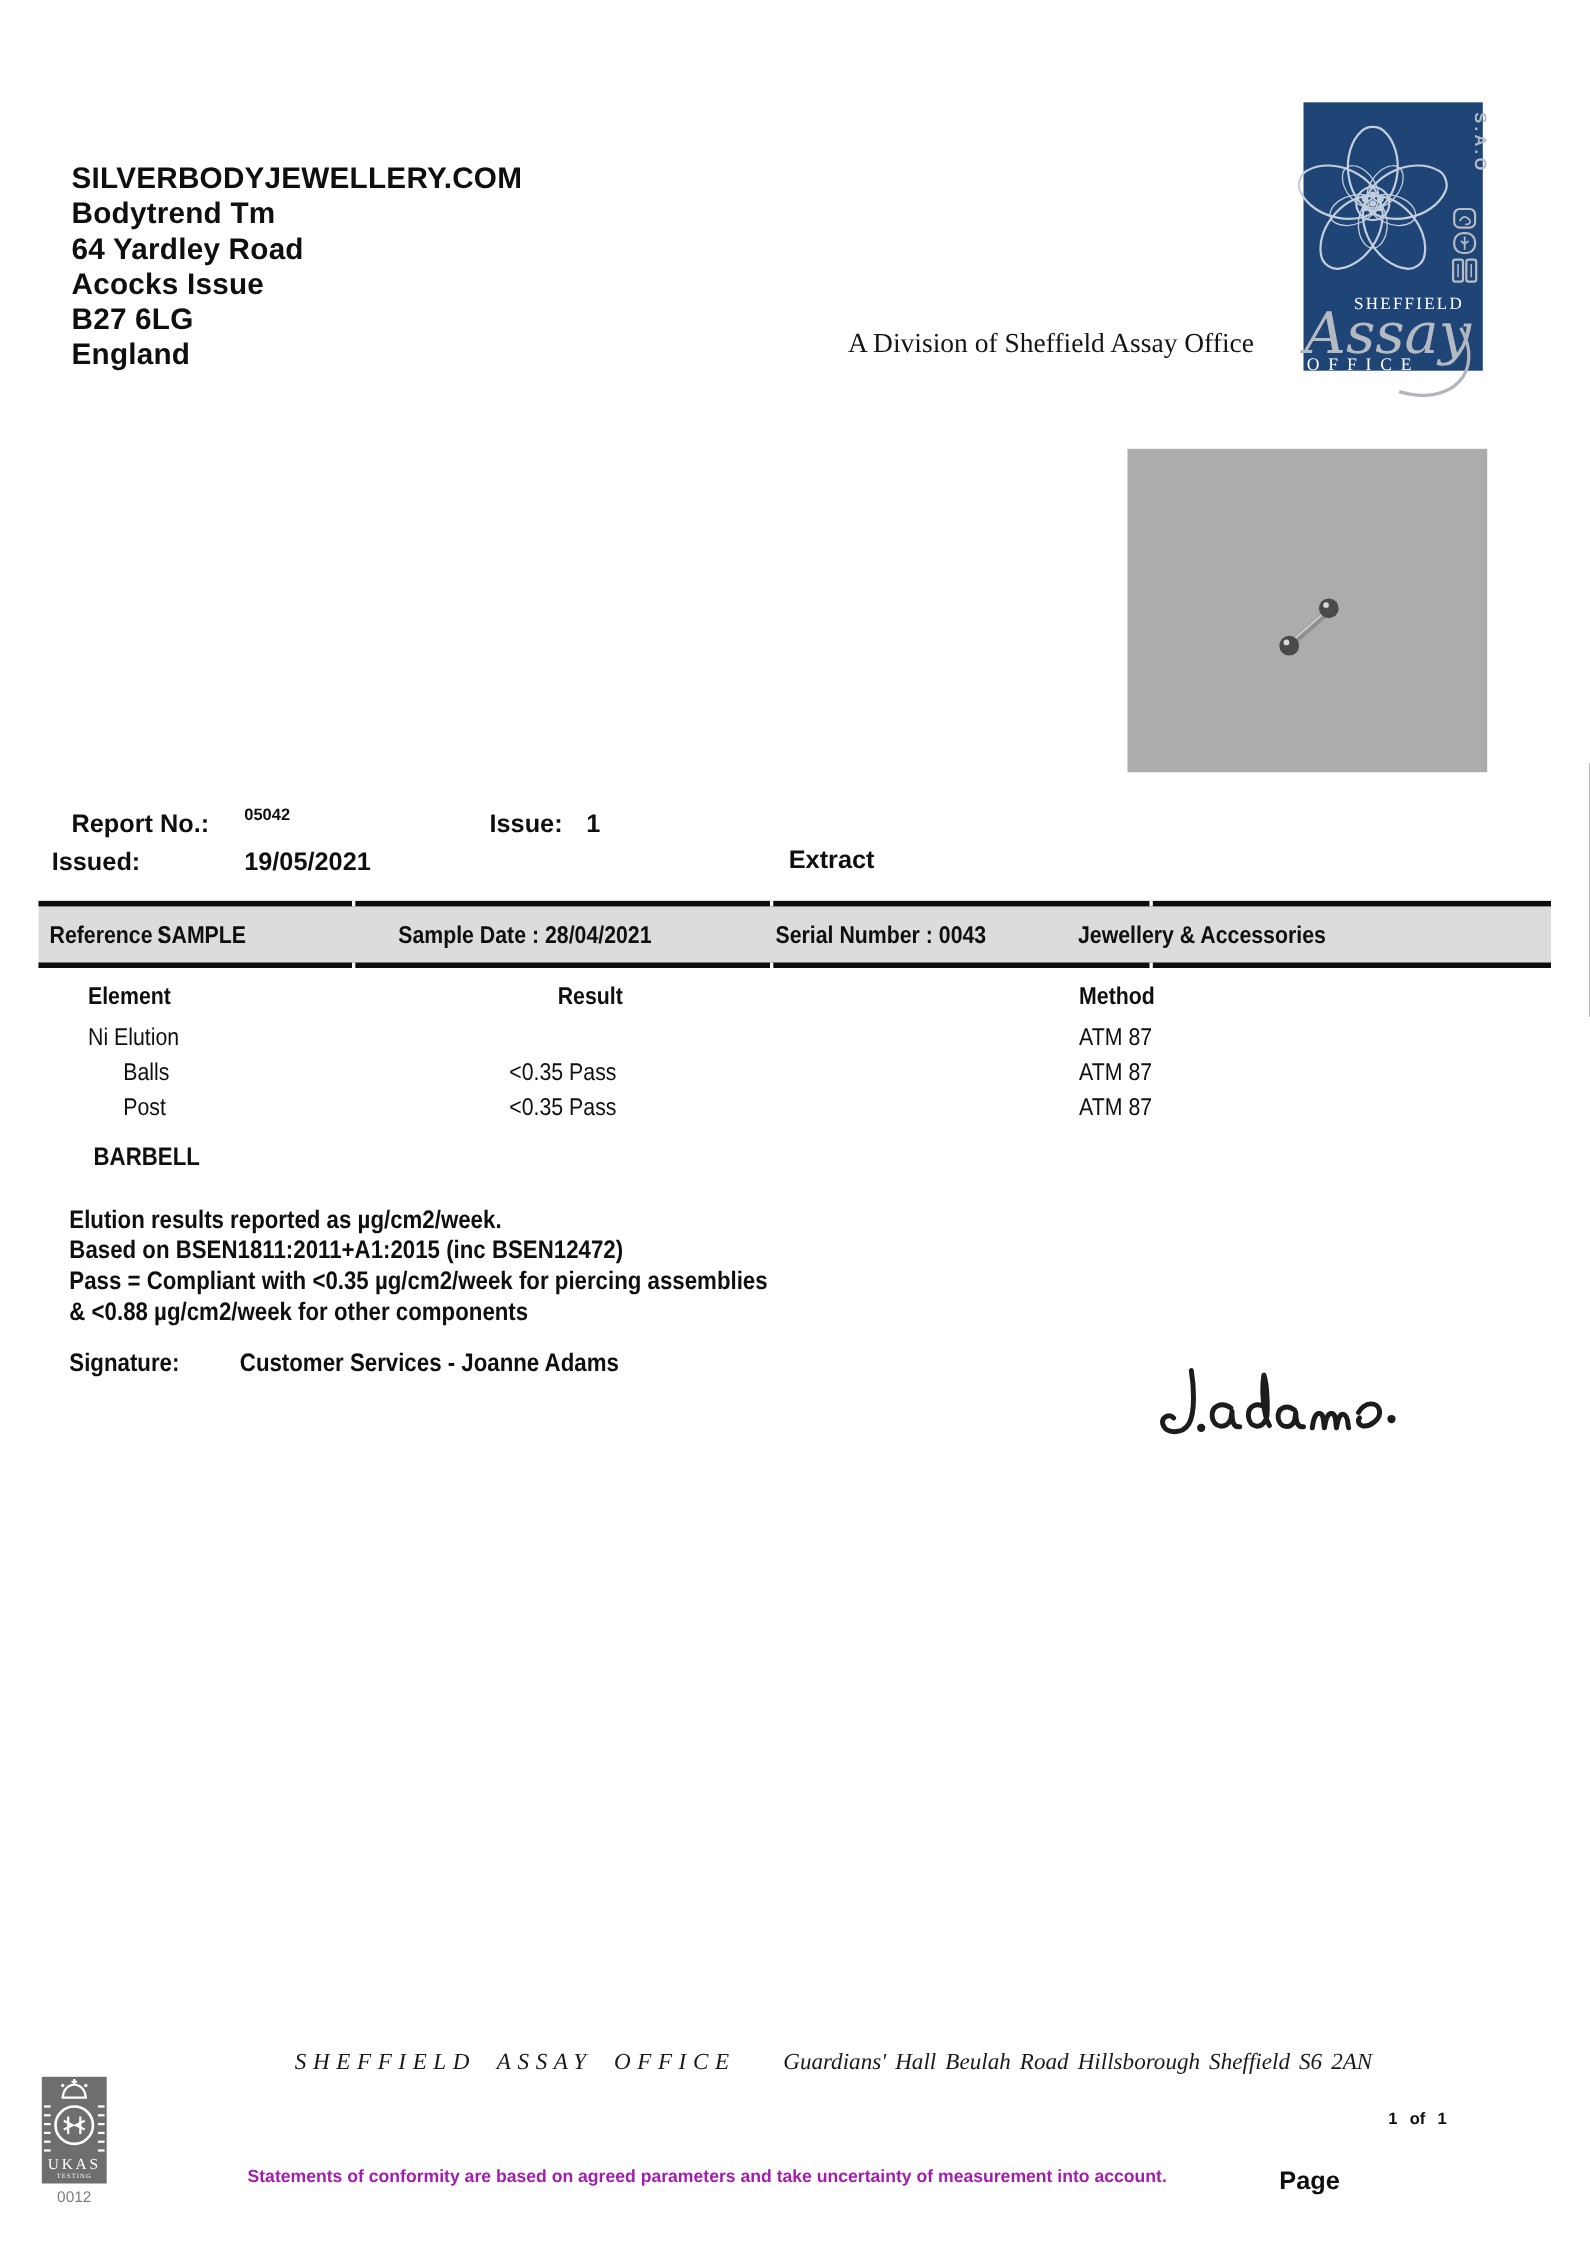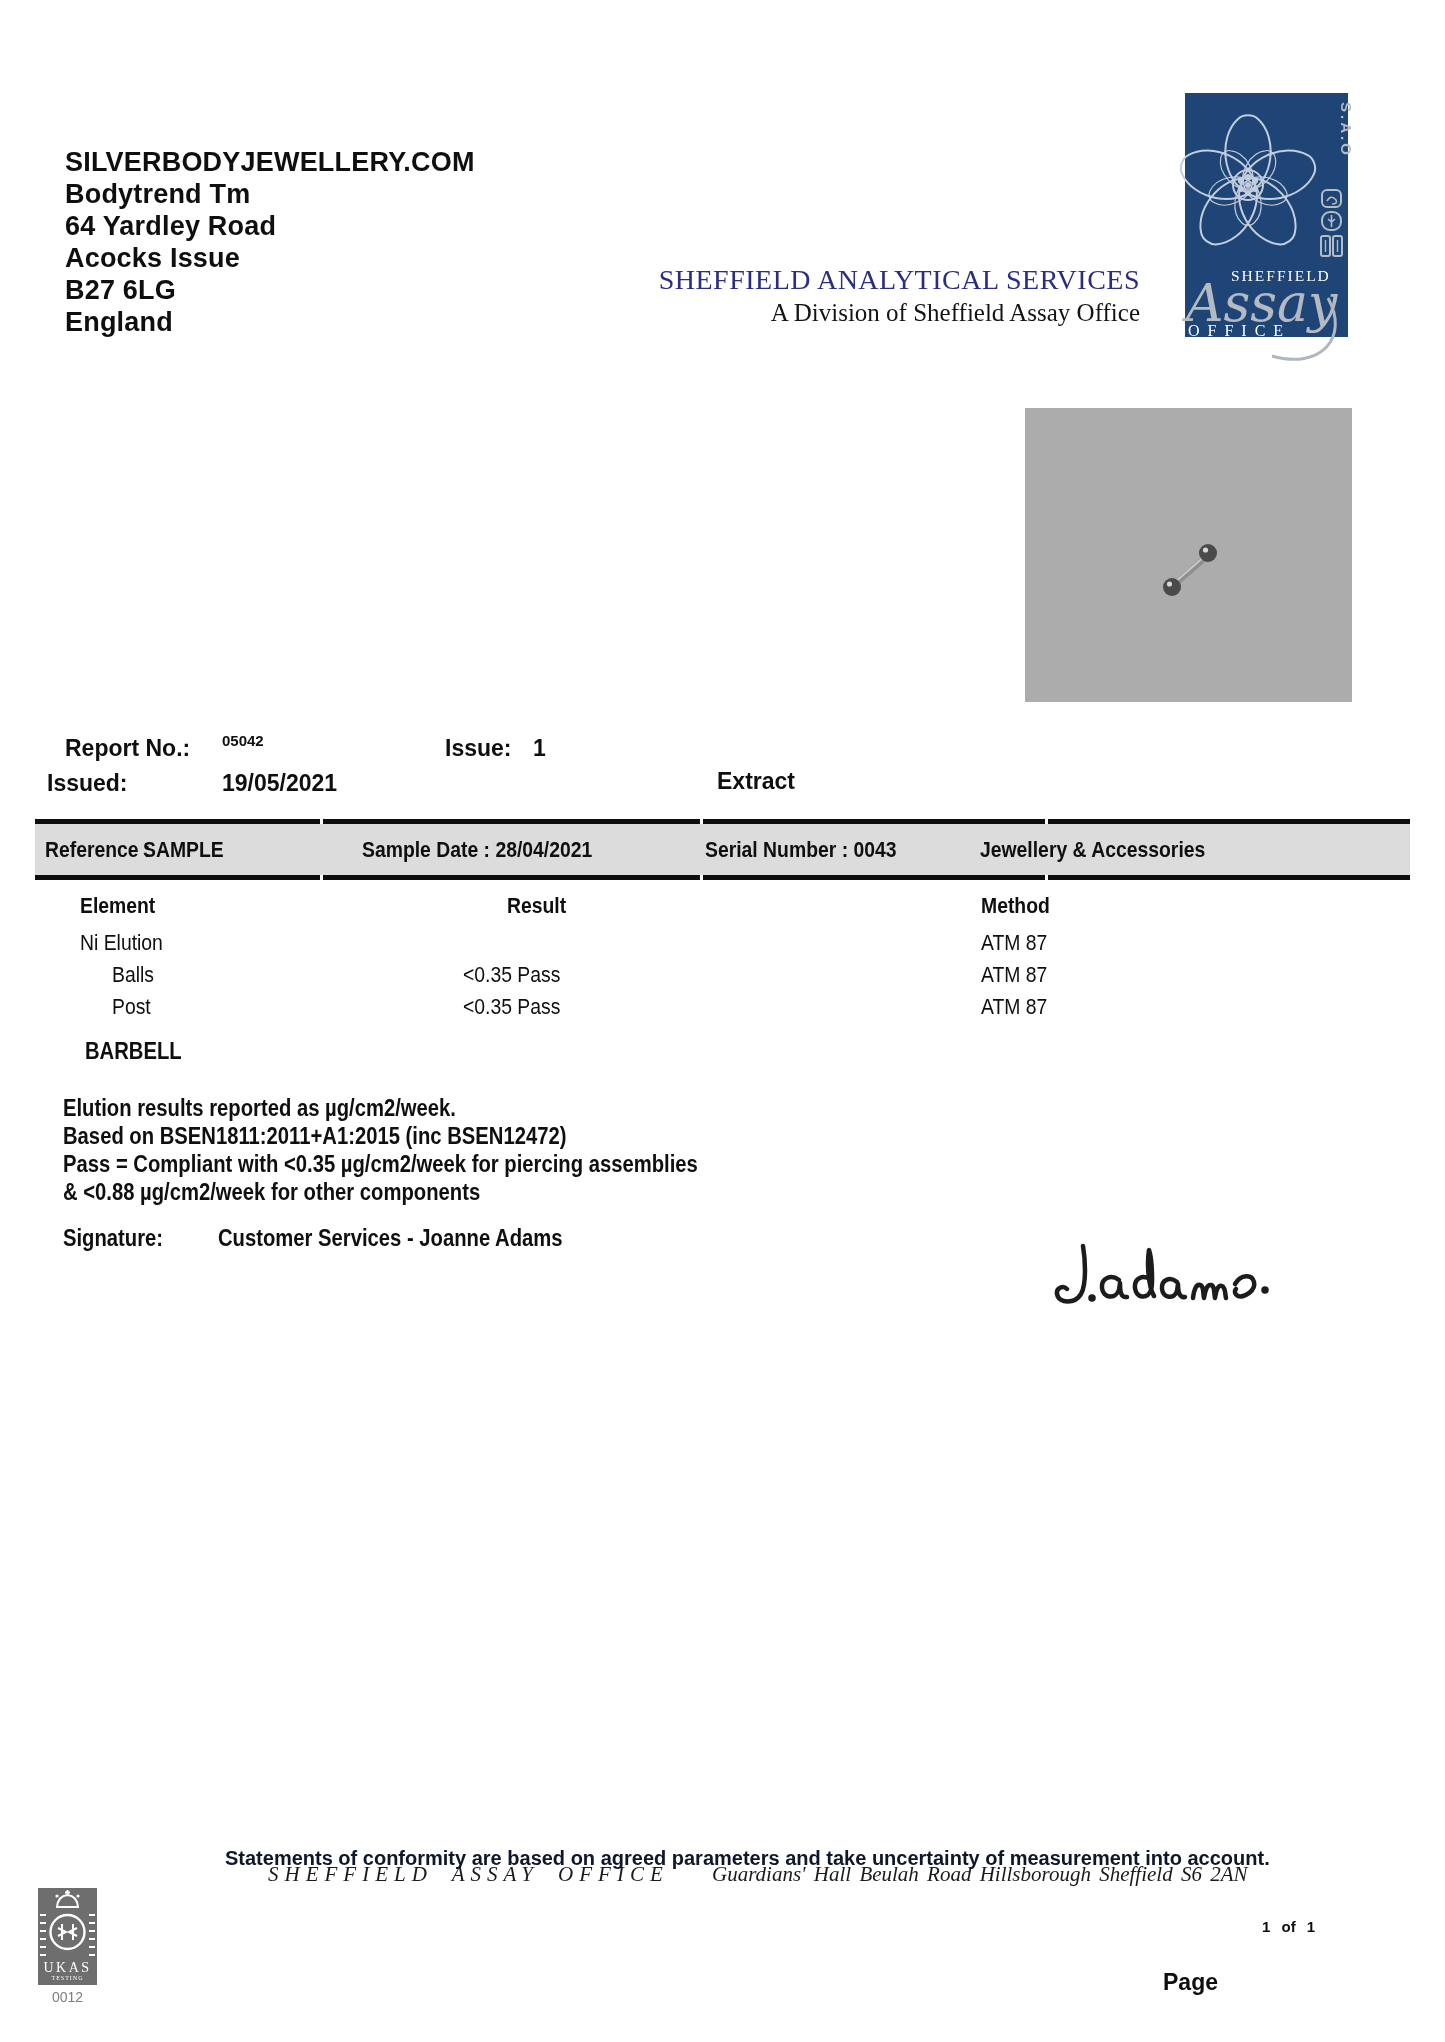--- a/index.html
+++ b/index.html
@@ -26,21 +26,20 @@
 
   <div>
     <div class="abs addr" style="top:147px">SILVERBODYJEWELLERY.COM</div>
     <div class="abs addr" style="top:179px">Bodytrend Tm</div>
     <div class="abs addr" style="top:211px">64 Yardley Road</div>
     <div class="abs addr" style="top:243px">Acocks Issue</div>
     <div class="abs addr" style="top:275px">B27 6LG</div>
     <div class="abs addr" style="top:307px">England</div>
   </div>
 
-  <div class="abs serif navy" style="right:305px;top:264px;font-size:28px;letter-spacing:.5px">SHEFFIELD ANALYTICAL SERVICES</div>
   <div class="abs serif" style="right:305px;top:299px;font-size:25px;color:#141414">A Division of Sheffield Assay Office</div>
 
   <div class="abs" style="left:1178px;top:90px;width:186px;height:285px">
     <svg width="186" height="285" viewBox="0 0 186 285">
       <rect x="7" y="3" width="163" height="244" fill="#1f4476"></rect>
 
       <g transform="translate(70,95)" stroke="#c2cedd" stroke-width="2" fill="none">
         <g>
           <path transform="rotate(0)" d="M0,8 C-26,-4 -30,-48 -10,-66 C-5,-71 5,-71 10,-66 C30,-48 26,-4 0,8 Z"></path>
           <path transform="rotate(72)" d="M0,8 C-26,-4 -30,-48 -10,-66 C-5,-71 5,-71 10,-66 C30,-48 26,-4 0,8 Z"></path>
@@ -194,17 +193,17 @@
         <path d="M40,40 L40,56 M44,44 L36,48 L44,52"></path>
       </g>
       <text x="34.5" y="88" text-anchor="middle" font-family="Liberation Serif, serif" font-size="14" letter-spacing="2.5" fill="#ffffff">UKAS</text>
       <text x="34.5" y="96" text-anchor="middle" font-family="Liberation Serif, serif" font-size="6" letter-spacing="1" fill="#ffffff">TESTING</text>
       <text x="34.5" y="118" text-anchor="middle" font-family="Liberation Sans, sans-serif" font-size="14" fill="#7d7d7d">0012</text>
     </svg>
   </div>
 
   <div class="abs foot-serif" style="left:268px;top:1862px;letter-spacing:6px;word-spacing:8px">SHEFFIELD ASSAY OFFICE</div>
   <div class="abs foot-serif" style="left:712px;top:1862px;word-spacing:3px">Guardians' Hall  Beulah Road  Hillsborough Sheffield  S6 2AN</div>
-  <div class="abs b" style="left:225px;top:1847px;font-size:20px;color:#0f172a">Statements of conformity are based on agreed parameters and take uncertainty of measurement into account.</div>
+  <div class="abs b" style="left:225px;top:1971px;font-size:16px;color:#a21caf">Statements of conformity are based on agreed parameters and take uncertainty of measurement into account.</div>
   <div class="abs b" style="left:1163px;top:1969px;font-size:23px">Page</div>
   <div class="abs b" style="left:1262px;top:1918px;font-size:15px;word-spacing:7px">1 of 1</div>
 
 </div>
 
 </body></html>

